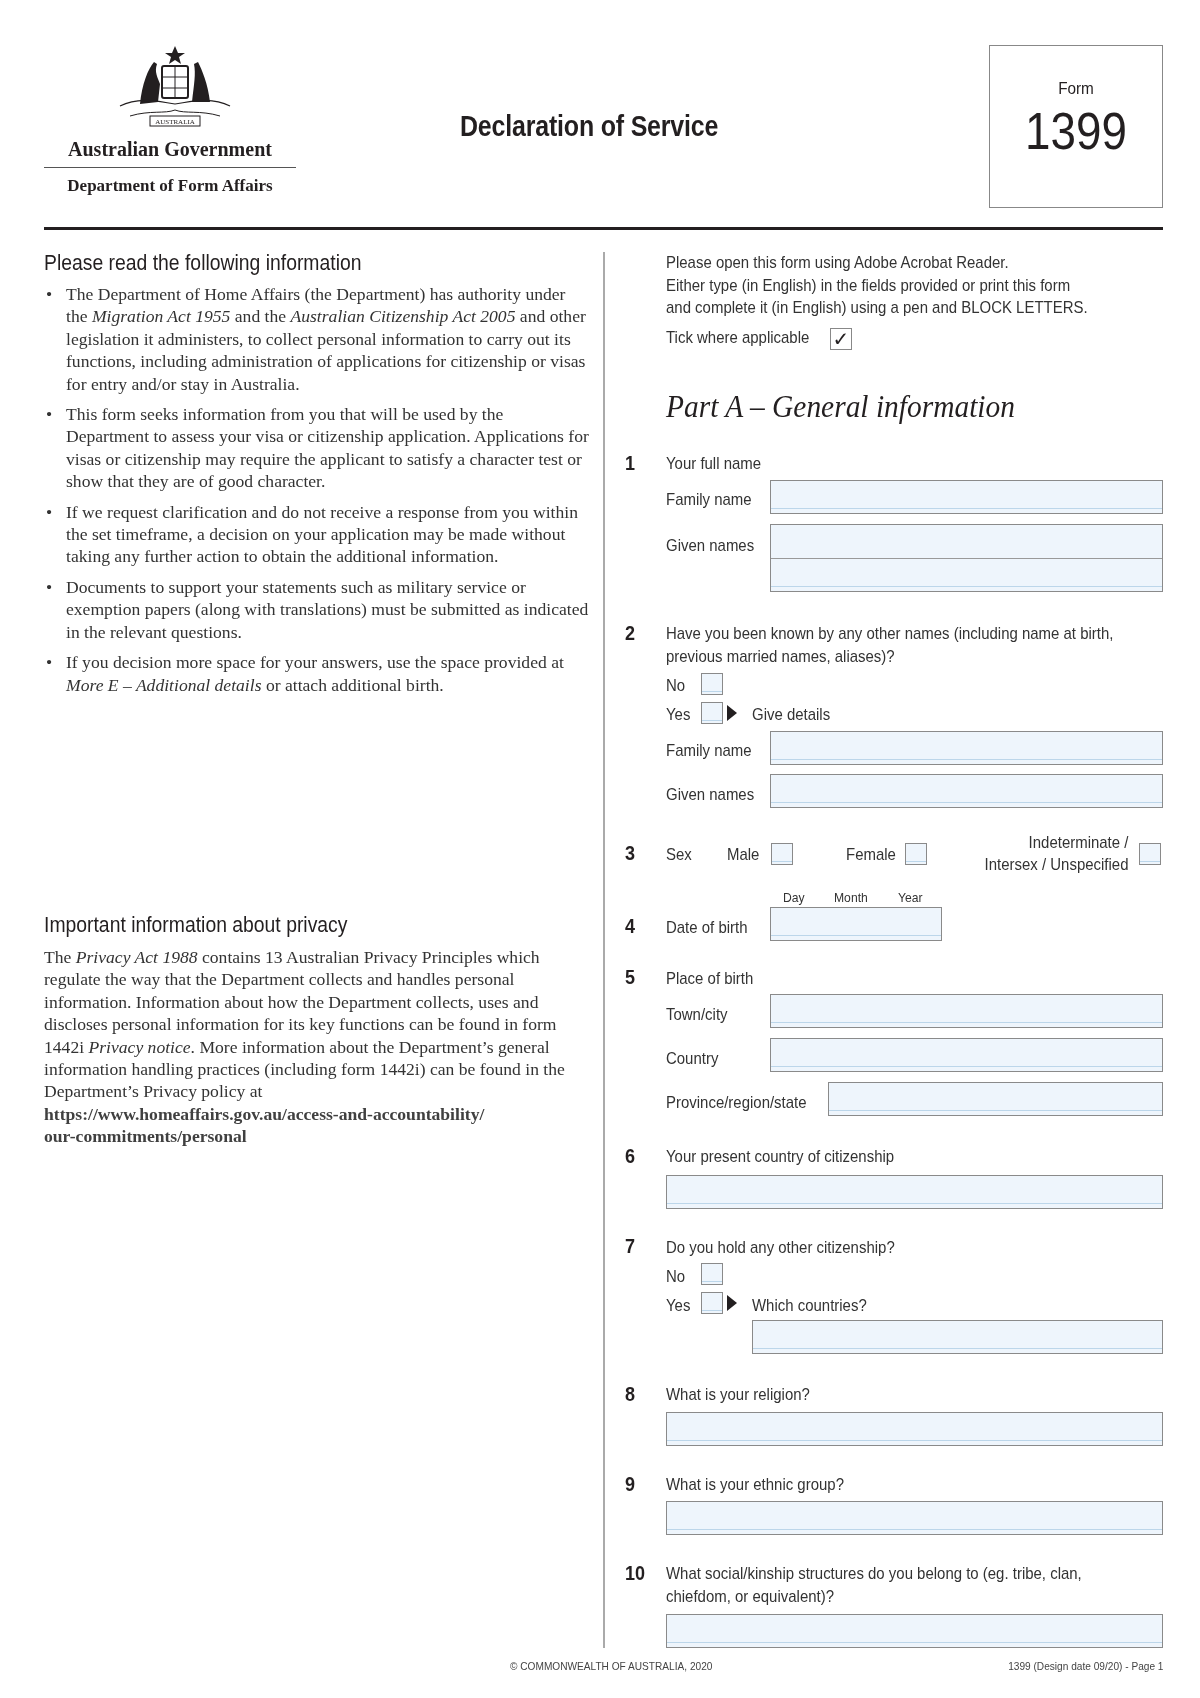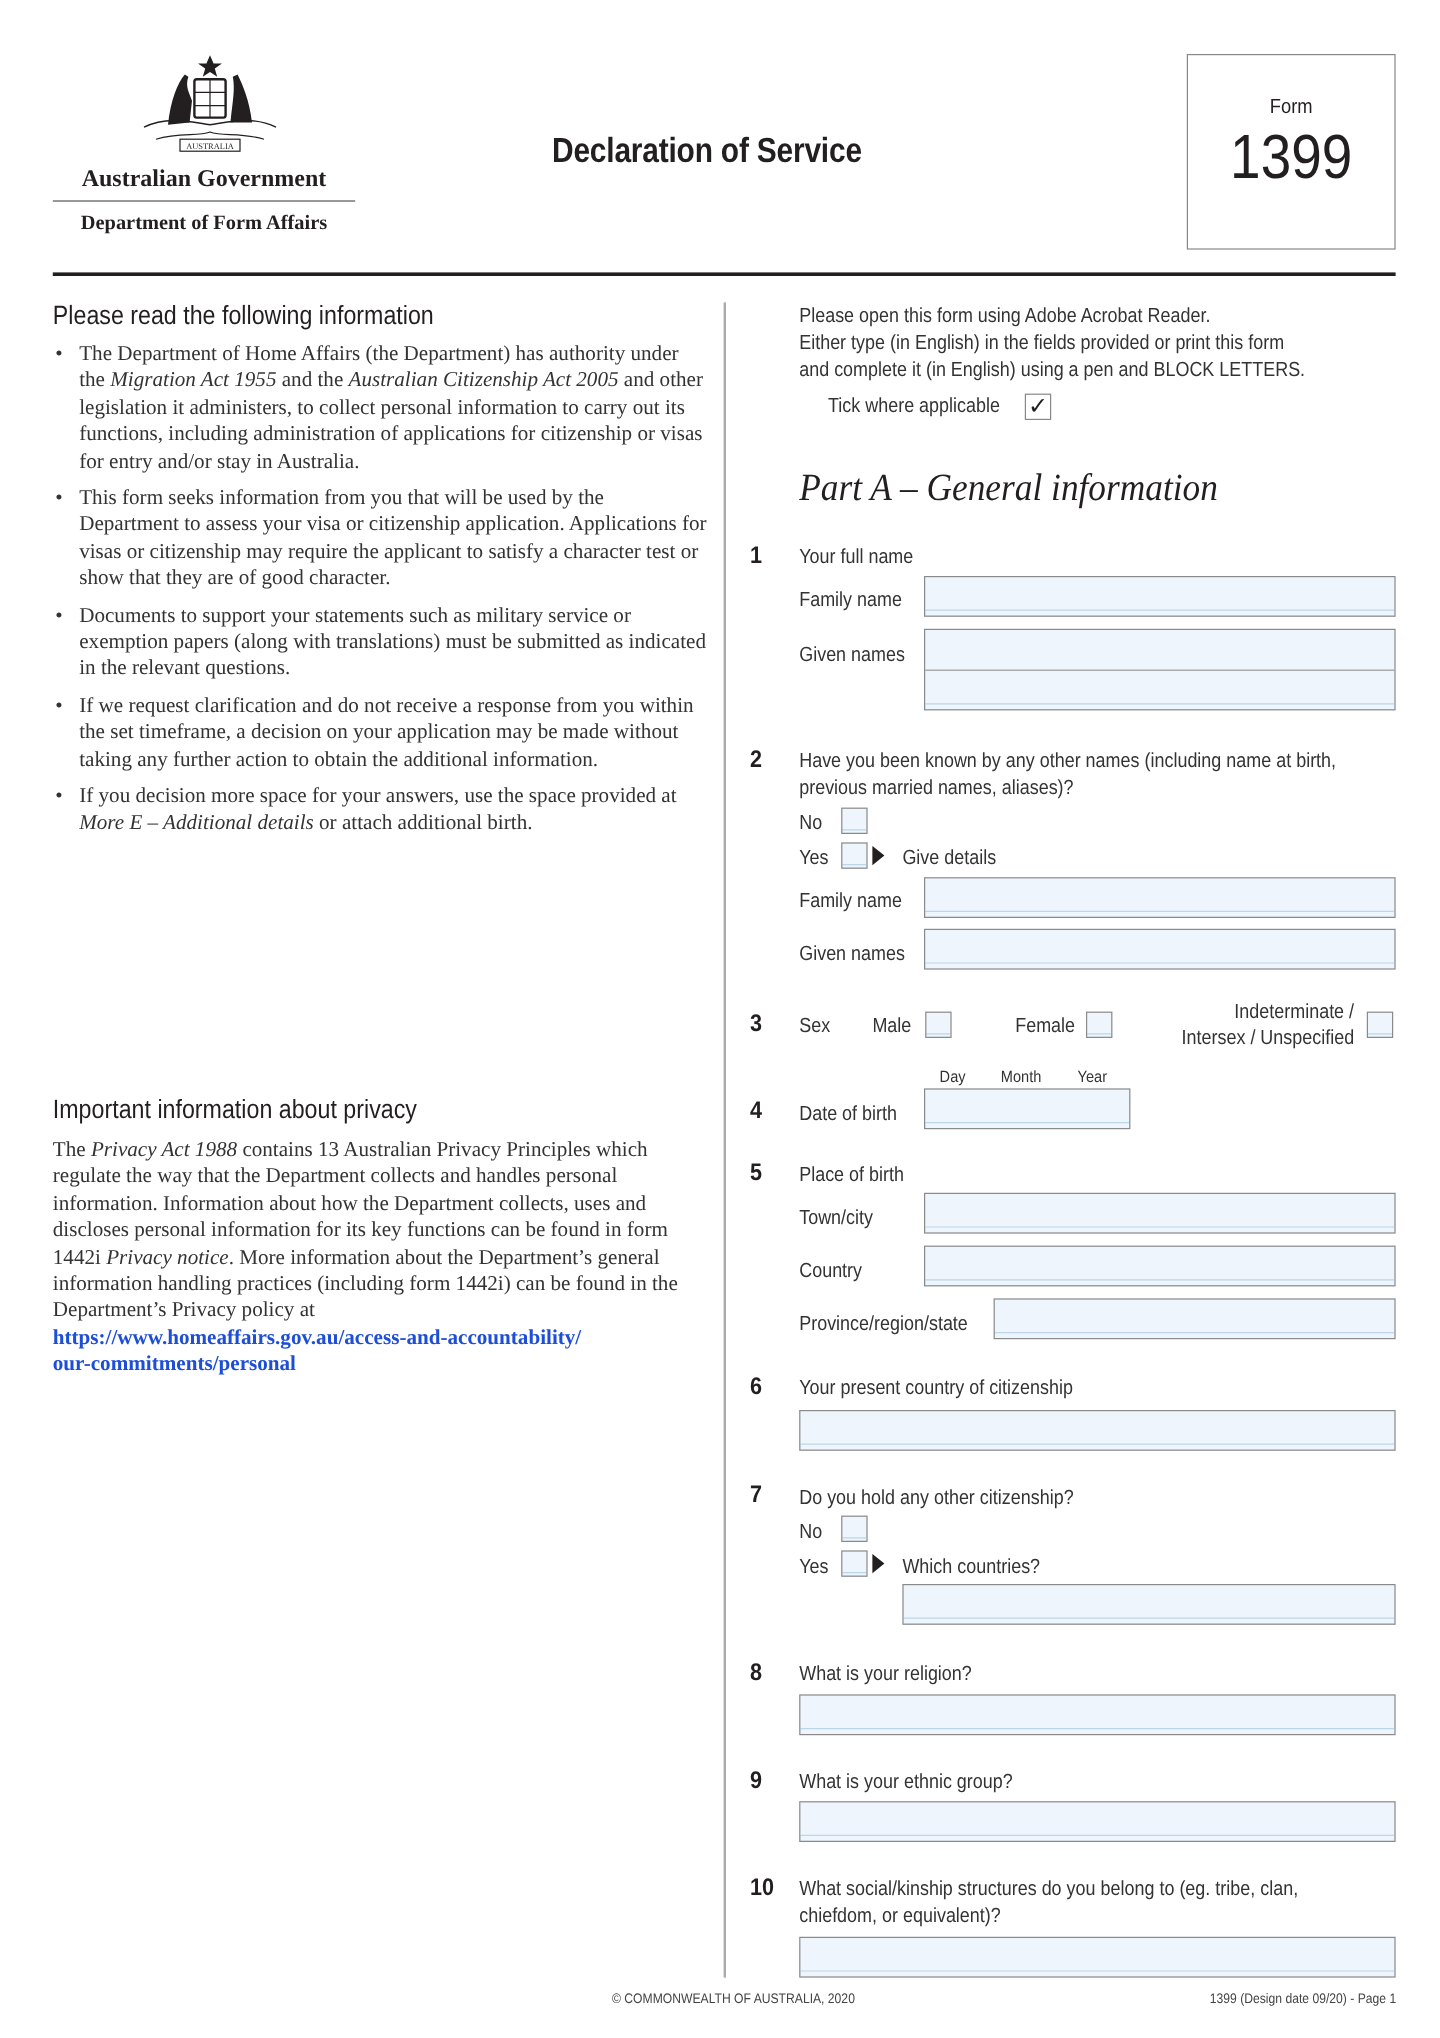--- a/index.html
+++ b/index.html
@@ -19,21 +19,21 @@
   .head-rule { left: 44px; top: 227px; width: 1119px; height: 3px; background: #231f20; }
 
   
   .col-divider { left: 603px; top: 252px; width: 2px; height: 1396px; background: #aaa; }
   .h2 { font-size: 22px; transform: scaleX(0.88); transform-origin: left; white-space: nowrap; }
   .serif { font-family: "Liberation Serif", serif; font-size: 17.6px; line-height: 22.4px; color: #333; }
   .bullets { left: 44px; top: 283px; width: 545px; list-style: none; }
   .bullets li { position: relative; padding-left: 22px; margin-bottom: 8px; }
   .bullets li::before { content: "•"; position: absolute; left: 2px; top: 0; }
   .privacy-text { left: 44px; top: 946px; width: 545px; }
-  .privacy-text a { color: #1d4ed8; font-weight: bold; text-decoration: none; }
+  .privacy-text a { color: #404040; font-weight: bold; text-decoration: none; }
 
   
   .sans-sm { font-size: 17px; color: #333; transform: scaleX(0.88); transform-origin: left; white-space: nowrap; }
   .intro { left: 666px; top: 252px; line-height: 22.5px; }
   .tick-box { display: inline-block; width: 22px; height: 22px; border: 1px solid #888; text-align: center; line-height: 20px; font-size: 20px; margin-left: 8px; vertical-align: middle; }
   .part-title { left: 666px; top: 388px; font-family: "Liberation Serif", serif; font-style: italic; font-size: 32px; white-space: nowrap; transform: scaleX(0.92); transform-origin: left; }
   .qnum { font-size: 20px; font-weight: bold; transform: scaleX(0.9); transform-origin: left; }
   .field { background: #eef5fc; border: 1px solid #8a8a8a; box-shadow: inset 0 -4px 0 #eef5fc, inset 0 -5px 0 #bcd6ea; }
   .cb { width: 22px; height: 22px; background: #eef5fc; border: 1px solid #8a8a8a; box-shadow: inset 0 -2px 0 #eef5fc, inset 0 -3px 0 #bcd6ea; }
   .arrow { width: 0; height: 0; border-top: 8px solid transparent; border-bottom: 8px solid transparent; border-left: 10px solid #231f20; }
@@ -68,39 +68,39 @@
 <div class="abs form-box">
   <div class="form-label">Form</div>
   <div class="form-num">1399</div>
 </div>
 <div class="abs head-rule"></div>
 
 <div class="abs h2" style="left:44px; top:250px;">Please read the following information</div>
 <ul class="abs bullets serif" id="bullet-list">
     <li><span>The Department of Home Affairs (the Department) has authority under the </span><i>Migration Act 1955</i><span> and the </span><i>Australian Citizenship Act 2005</i><span> and other legislation it administers, to collect personal information to carry out its functions, including administration of applications for citizenship or visas for entry and/or stay in Australia.</span></li>
     <li><span>This form seeks information from you that will be used by the Department to assess your visa or citizenship application. Applications for visas or citizenship may require the applicant to satisfy a character test or show that they are of good character.</span></li>
+    <li><span>If we request clarification and do not receive a response from you within the set timeframe, a decision on your application may be made without taking any further action to obtain the additional information.</span></li>
     <li><span>Documents to support your statements such as military service or exemption papers (along with translations) must be submitted as indicated in the relevant questions.</span></li>
-    <li><span>If we request clarification and do not receive a response from you within the set timeframe, a decision on your application may be made without taking any further action to obtain the additional information.</span></li>
     <li><span>If you decision more space for your answers, use the space provided at </span><i>More E – Additional details</i><span> or attach additional birth.</span></li>
   </ul>
 
 <div class="abs h2" style="left:44px; top:912px;">Important information about privacy</div>
 <div class="abs privacy-text serif">
   <span>The </span><i>Privacy Act 1988</i><span> contains 13 Australian Privacy Principles which regulate the way that the Department collects and handles personal information. Information about how the Department collects, uses and discloses personal information for its key functions can be found in form 1442i </span><i>Privacy notice</i><span>. More information about the Department’s general information handling practices (including form 1442i) can be found in the Department’s Privacy policy at </span><br>
   <a><span>https://www.homeaffairs.gov.au/access-and-accountability/</span><br><span>our-commitments/personal</span></a>
 </div>
 
 <div class="abs col-divider"></div>
 
 <div class="abs intro">
   <div class="sans-sm">Please open this form using Adobe Acrobat Reader.</div>
   <div class="sans-sm">Either type (in English) in the fields provided or print this form</div>
   <div class="sans-sm">and complete it (in English) using a pen and BLOCK LETTERS.</div>
 </div>
-<div class="abs" style="left:666px; top:328px;margin-left:24px;">
+<div class="abs" style="left:666px; top:328px;">
   <span class="sans-sm" style="display:inline-block;">Tick where applicable</span>
   <span class="tick-box" style="position:absolute; left:156px; top:0;">✓</span>
 </div>
 
 <div class="abs part-title">Part A – General information</div>
 
 <div class="abs qnum" style="left:625px; top:452px;">1</div>
 <div class="abs sans-sm" style="left:666px; top:454px;">Your full name</div>
 <div class="abs sans-sm" style="left:666px; top:490px;">Family name</div>
 <div class="abs field" style="left:770px; top:480px; width:393px; height:34px;"></div>

